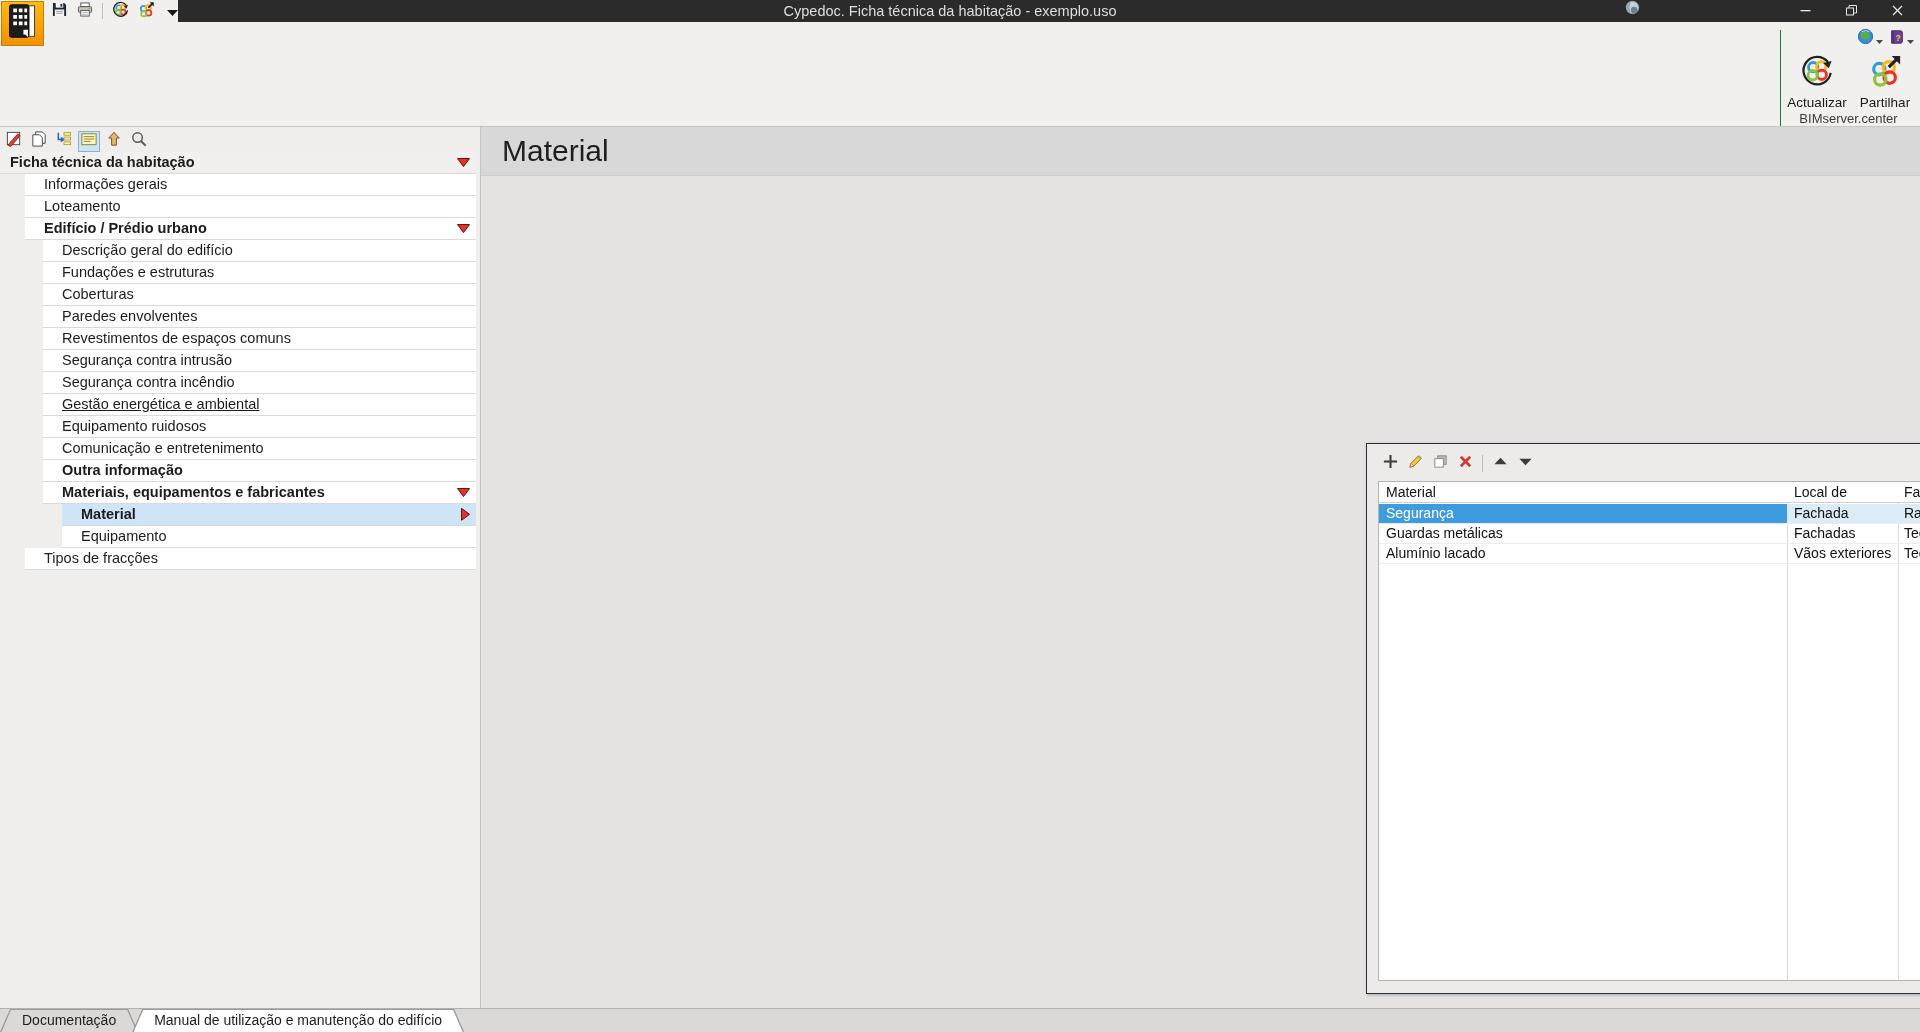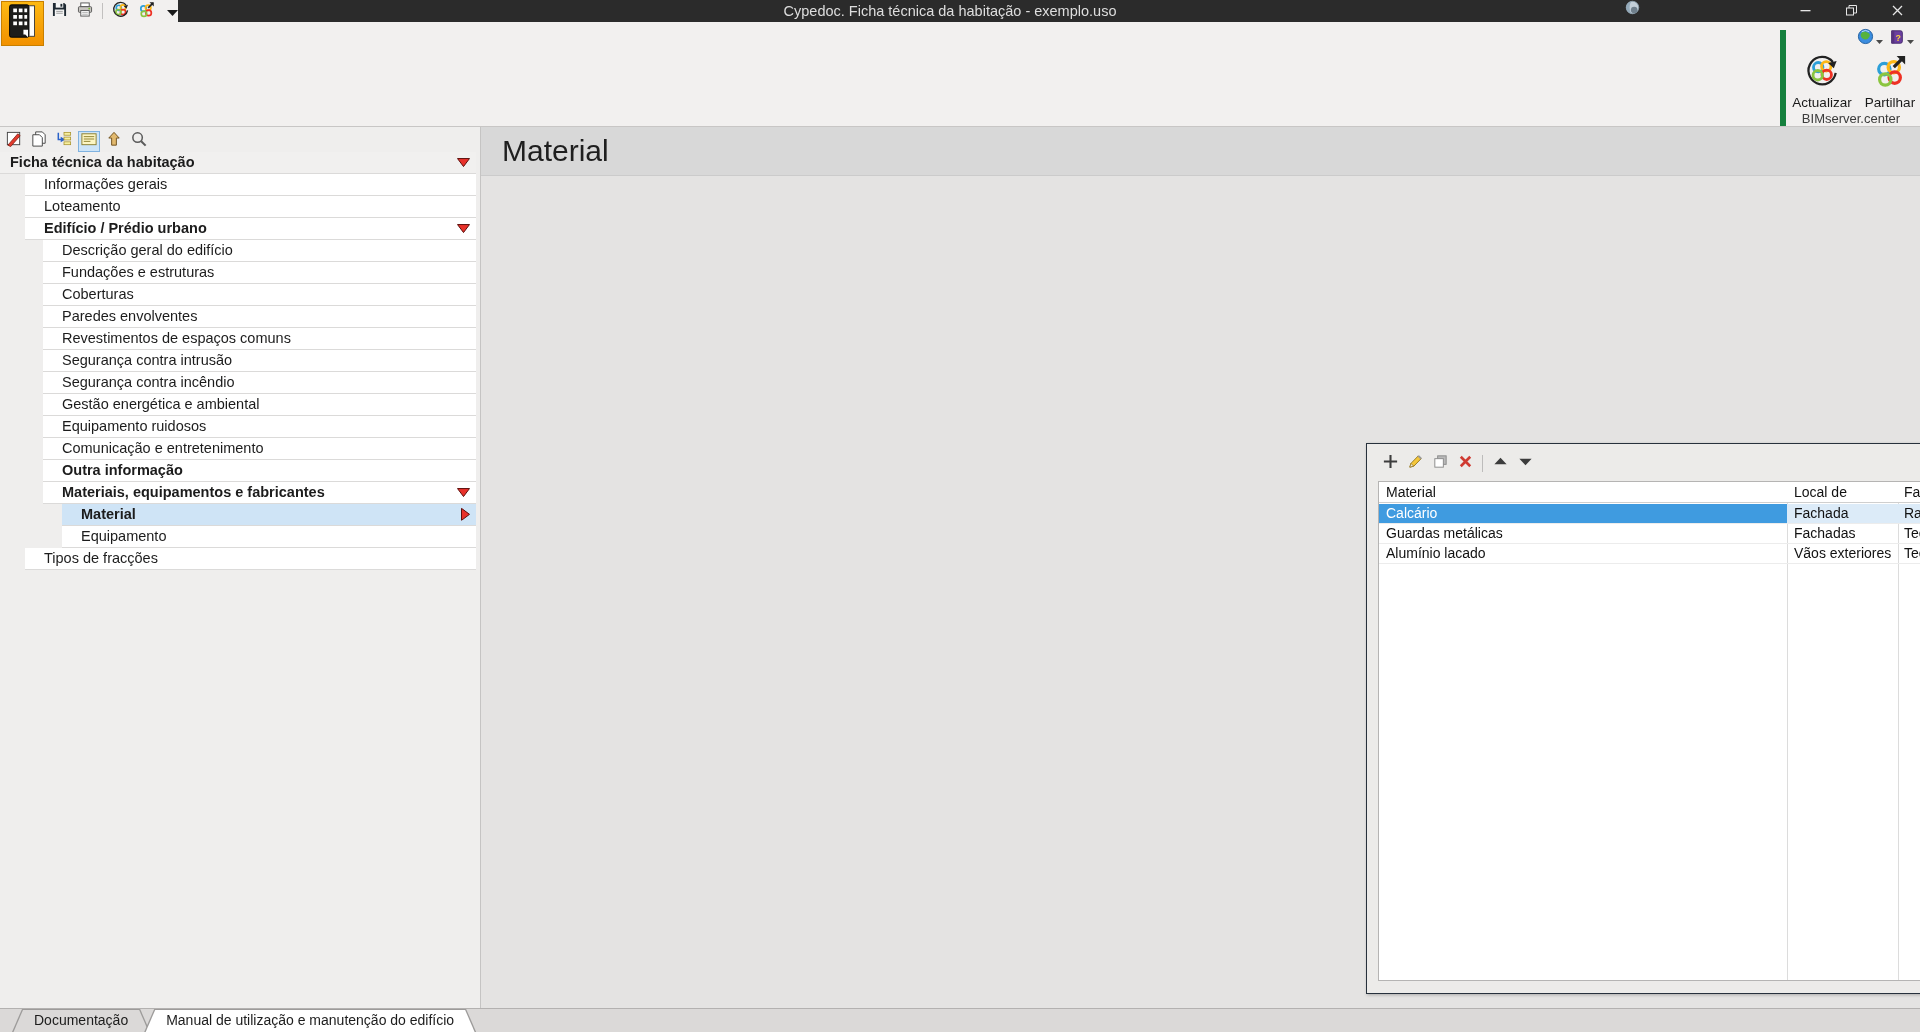--- a/index.html
+++ b/index.html
@@ -23,21 +23,21 @@
   
   #appbutton { position:absolute; left:1px; top:1px; width:43px; height:45px; z-index:20;
                background:linear-gradient(#fdb913,#f29100); border:1px solid #c87f00;
                display:flex; align-items:center; justify-content:center; }
 
   
   #ribbon { position:absolute; left:0; top:22px; width:1920px; height:105px; background:#f2f0ef;
             border-bottom:1px solid #c8c6c5; }
   #top-mini { position:absolute; right:6px; top:6px; display:flex; align-items:center; gap:6px; }
   .mini-btn { display:flex; align-items:center; gap:2px; }
-  #bim-group { position:absolute; right:4px; top:8px; width:136px; height:96px; border-left:6px solid #15803d; }
+  #bim-group { position:absolute; right:4px; top:8px; width:136px; height:96px; border-left:1px solid #15803d; }
   .bim-buttons { position:absolute; left:6px; top:24px; display:flex; gap:8px; }
   .bim-btn { width:60px; display:flex; flex-direction:column; align-items:center; gap:3px; cursor:default; }
   .bim-label { font-size:13.5px; color:#1a1a1a; white-space:nowrap; }
   .bim-caption { position:absolute; left:0; bottom:0; width:100%; text-align:center; font-size:13px; color:#3c3c3c; }
 
   
   #sidebar { position:absolute; left:0; top:127px; width:481px; height:881px; background:#efeeed;
              border-right:1px solid #c5c4c3; }
   #side-toolbar { position:absolute; left:3px; top:3px; height:22px; display:flex; align-items:center; gap:3px; }
   .side-btn { width:22px; height:21px; display:flex; align-items:center; justify-content:center;
@@ -72,21 +72,21 @@
   #tbl-header .cell { font-size:14px; color:#111; line-height:20px; padding-left:7px; }
   .c0 { width:408px; } .c1 { width:110px; } .c2 { width:84px; }
   #tbl-body { position:absolute; left:0; top:22px; width:100%; }
   .trow { display:flex; height:20px; border-bottom:1px solid #ececec; }
   .trow .cell { font-size:14px; color:#111; line-height:19px; padding-left:7px; white-space:nowrap; overflow:hidden; }
   .trow .cell.sel-primary { background:#3f9be0; color:#fff; }
   .trow .cell.sel-light { background:#dcebf8; }
 
   
   #tabbar { position:absolute; left:0; top:1008px; width:1920px; height:24px; background:#dbd9d8;
-            border-top:1px solid #b3b1b0; display:flex; padding-left:12px; }
+            border-top:1px solid #b3b1b0; display:flex; }
   .tab { position:relative; height:23px; padding:0 22px; cursor:default; }
   .tab + .tab { margin-left:-6px; }
   .tab::before { content:""; position:absolute; inset:0; background:#9d9b9a;
                  clip-path:polygon(10px 0,calc(100% - 10px) 0,100% 100%,0 100%); }
   .tab::after  { content:""; position:absolute; inset:0; background:#dbd9d8;
                  clip-path:polygon(11px 1px,calc(100% - 11px) 1px,calc(100% - 1.5px) 100%,1.5px 100%); }
   .tab.active::after { background:#ffffff; }
   .tab-label { position:relative; z-index:1; font-size:14px; color:#1c1c1c; line-height:22px; white-space:nowrap; }
 </style>
 </head>
@@ -302,21 +302,21 @@
         <div class="tree-row bold" style="left: 25px; top: 66px; width: 451px;"><span class="tree-label">Edifício / Prédio urbano</span><span class="arr"><svg width="13" height="9" viewBox="0 0 13 9">
               <polygon points="0.5,0.5 12.5,0.5 6.5,8.5" fill="#e8312a" stroke="#5c0f0c" stroke-width="1"></polygon>
             </svg></span></div>
         <div class="tree-row" style="left: 43px; top: 88px; width: 433px;"><span class="tree-label">Descrição geral do edifício</span></div>
         <div class="tree-row" style="left: 43px; top: 110px; width: 433px;"><span class="tree-label">Fundações e estruturas</span></div>
         <div class="tree-row" style="left: 43px; top: 132px; width: 433px;"><span class="tree-label">Coberturas</span></div>
         <div class="tree-row" style="left: 43px; top: 154px; width: 433px;"><span class="tree-label">Paredes envolventes</span></div>
         <div class="tree-row" style="left: 43px; top: 176px; width: 433px;"><span class="tree-label">Revestimentos de espaços comuns</span></div>
         <div class="tree-row" style="left: 43px; top: 198px; width: 433px;"><span class="tree-label">Segurança contra intrusão</span></div>
         <div class="tree-row" style="left: 43px; top: 220px; width: 433px;"><span class="tree-label">Segurança contra incêndio</span></div>
-        <div class="tree-row" style="left: 43px; top: 242px; width: 433px;"><span class="tree-label">Gestão energética e ambiental</span></div>
+        <div class="tree-row" style="left: 43px; top: 242px; width: 433px; text-decoration: underline;"><span class="tree-label">Gestão energética e ambiental</span></div>
         <div class="tree-row" style="left: 43px; top: 264px; width: 433px;"><span class="tree-label">Equipamento ruidosos</span></div>
         <div class="tree-row" style="left: 43px; top: 286px; width: 433px;"><span class="tree-label">Comunicação e entretenimento</span></div>
         <div class="tree-row" style="left: 43px; top: 308px; width: 433px; font-weight: bold;"><span class="tree-label">Outra informação</span></div>
         <div class="tree-row bold" style="left: 43px; top: 330px; width: 433px;"><span class="tree-label">Materiais, equipamentos e fabricantes</span><span class="arr"><svg width="13" height="9" viewBox="0 0 13 9">
               <polygon points="0.5,0.5 12.5,0.5 6.5,8.5" fill="#e8312a" stroke="#5c0f0c" stroke-width="1"></polygon>
             </svg></span></div>
         <div class="tree-row bold sel" style="left: 62px; top: 352px; width: 414px;"><span class="tree-label">Material</span><span class="arr"><svg width="9" height="13" viewBox="0 0 9 13">
               <polygon points="0.5,0.5 8.5,6.5 0.5,12.5" fill="#e8312a" stroke="#5c0f0c" stroke-width="1"></polygon>
             </svg></span></div>
         <div class="tree-row" style="left: 62px; top: 374px; width: 414px;"><span class="tree-label">Equipamento</span></div>
@@ -369,21 +369,21 @@
       <div id="dlg-table">
         <div class="colline" style="left:408px"></div>
         <div class="colline" style="left:519px"></div>
         <div id="tbl-header">
             <div class="cell c0">Material</div>
             <div class="cell c1">Local de aplicação</div>
             <div class="cell c2">Fabricante</div>
           </div>
         <div id="tbl-body">
             <div class="trow">
-              <div class="cell c0 sel-primary">Calcário</div>
+              <div class="cell c0 sel-primary">Segurança</div>
               <div class="cell c1 sel-light">Fachada</div>
               <div class="cell c2 sel-light">Ramal Pedras</div>
             </div>
             <div class="trow">
               <div class="cell c0">Guardas metálicas</div>
               <div class="cell c1">Fachadas</div>
               <div class="cell c2">Tecnica, SA</div>
             </div>
             <div class="trow">
               <div class="cell c0">Alumínio lacado</div>

